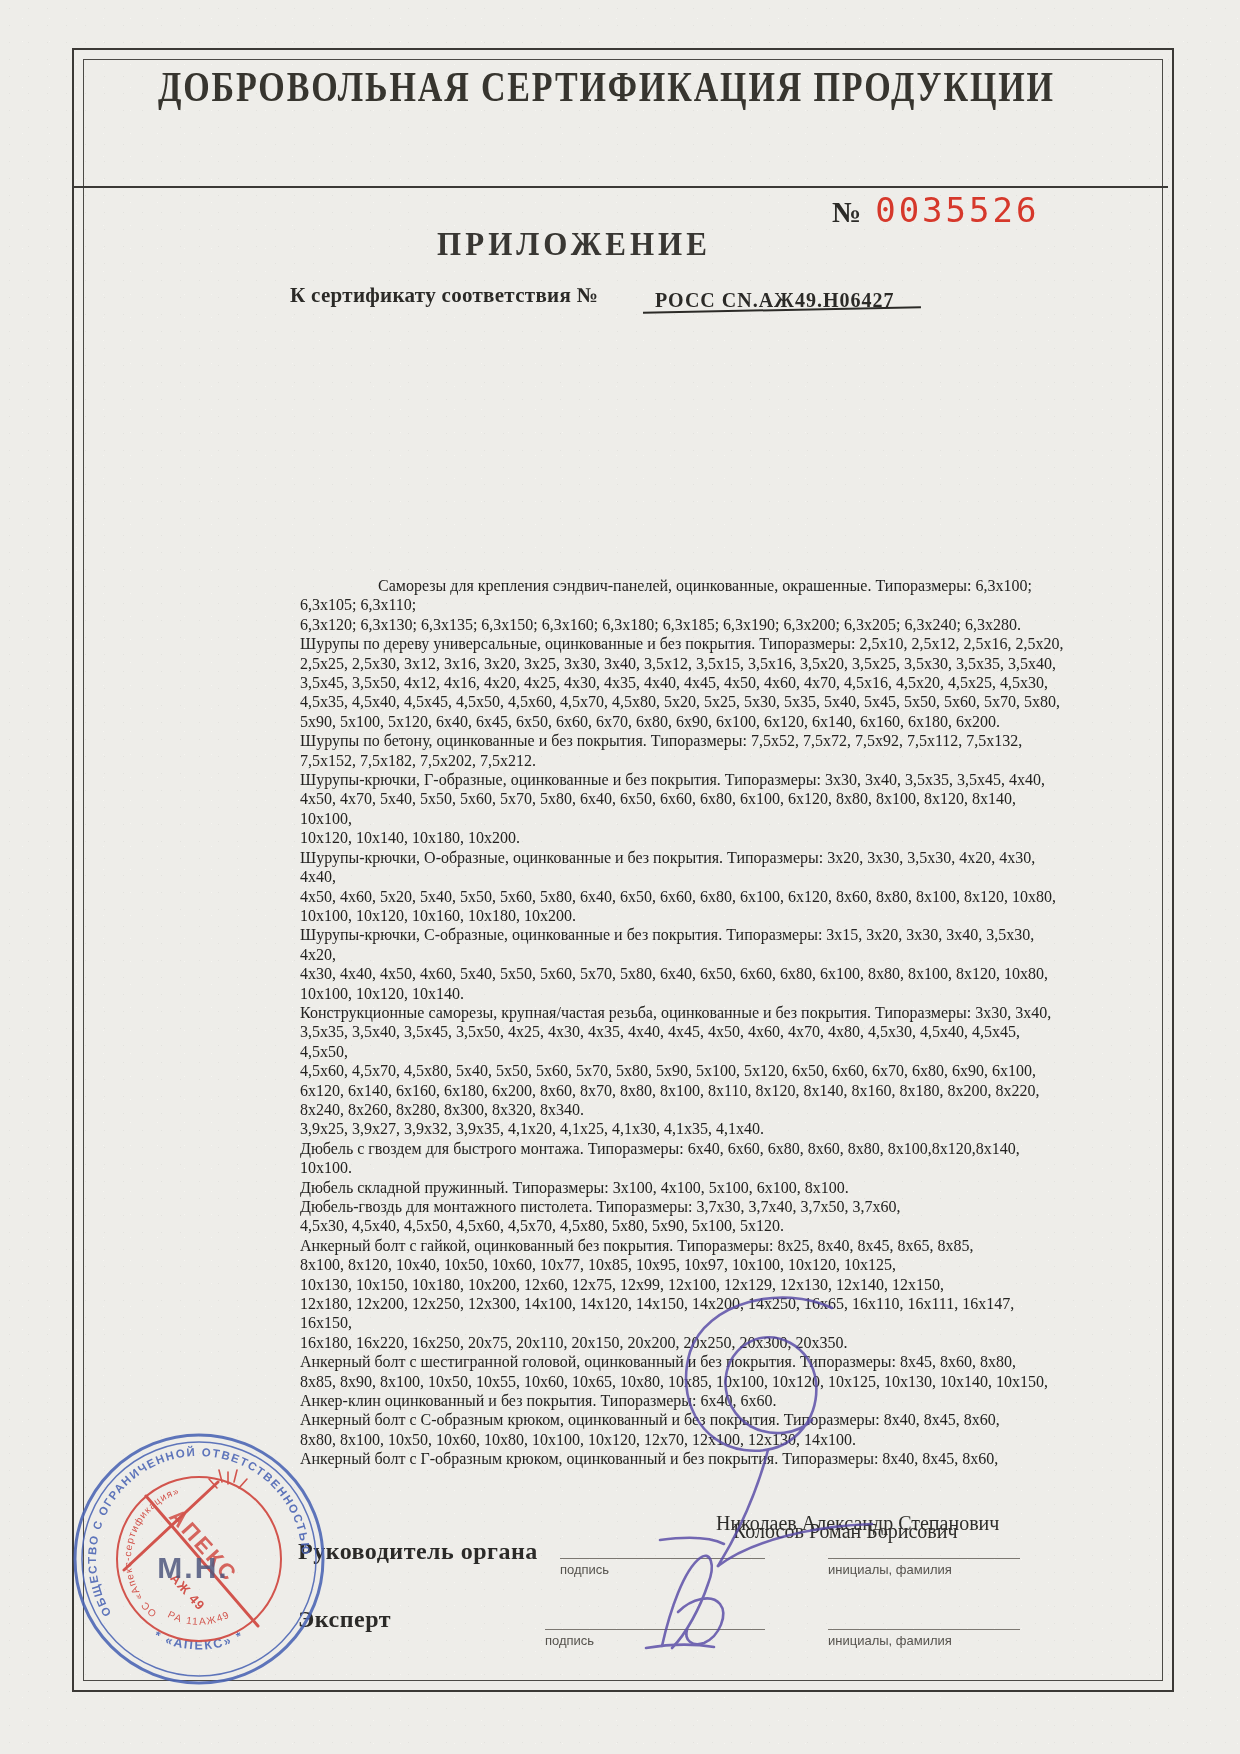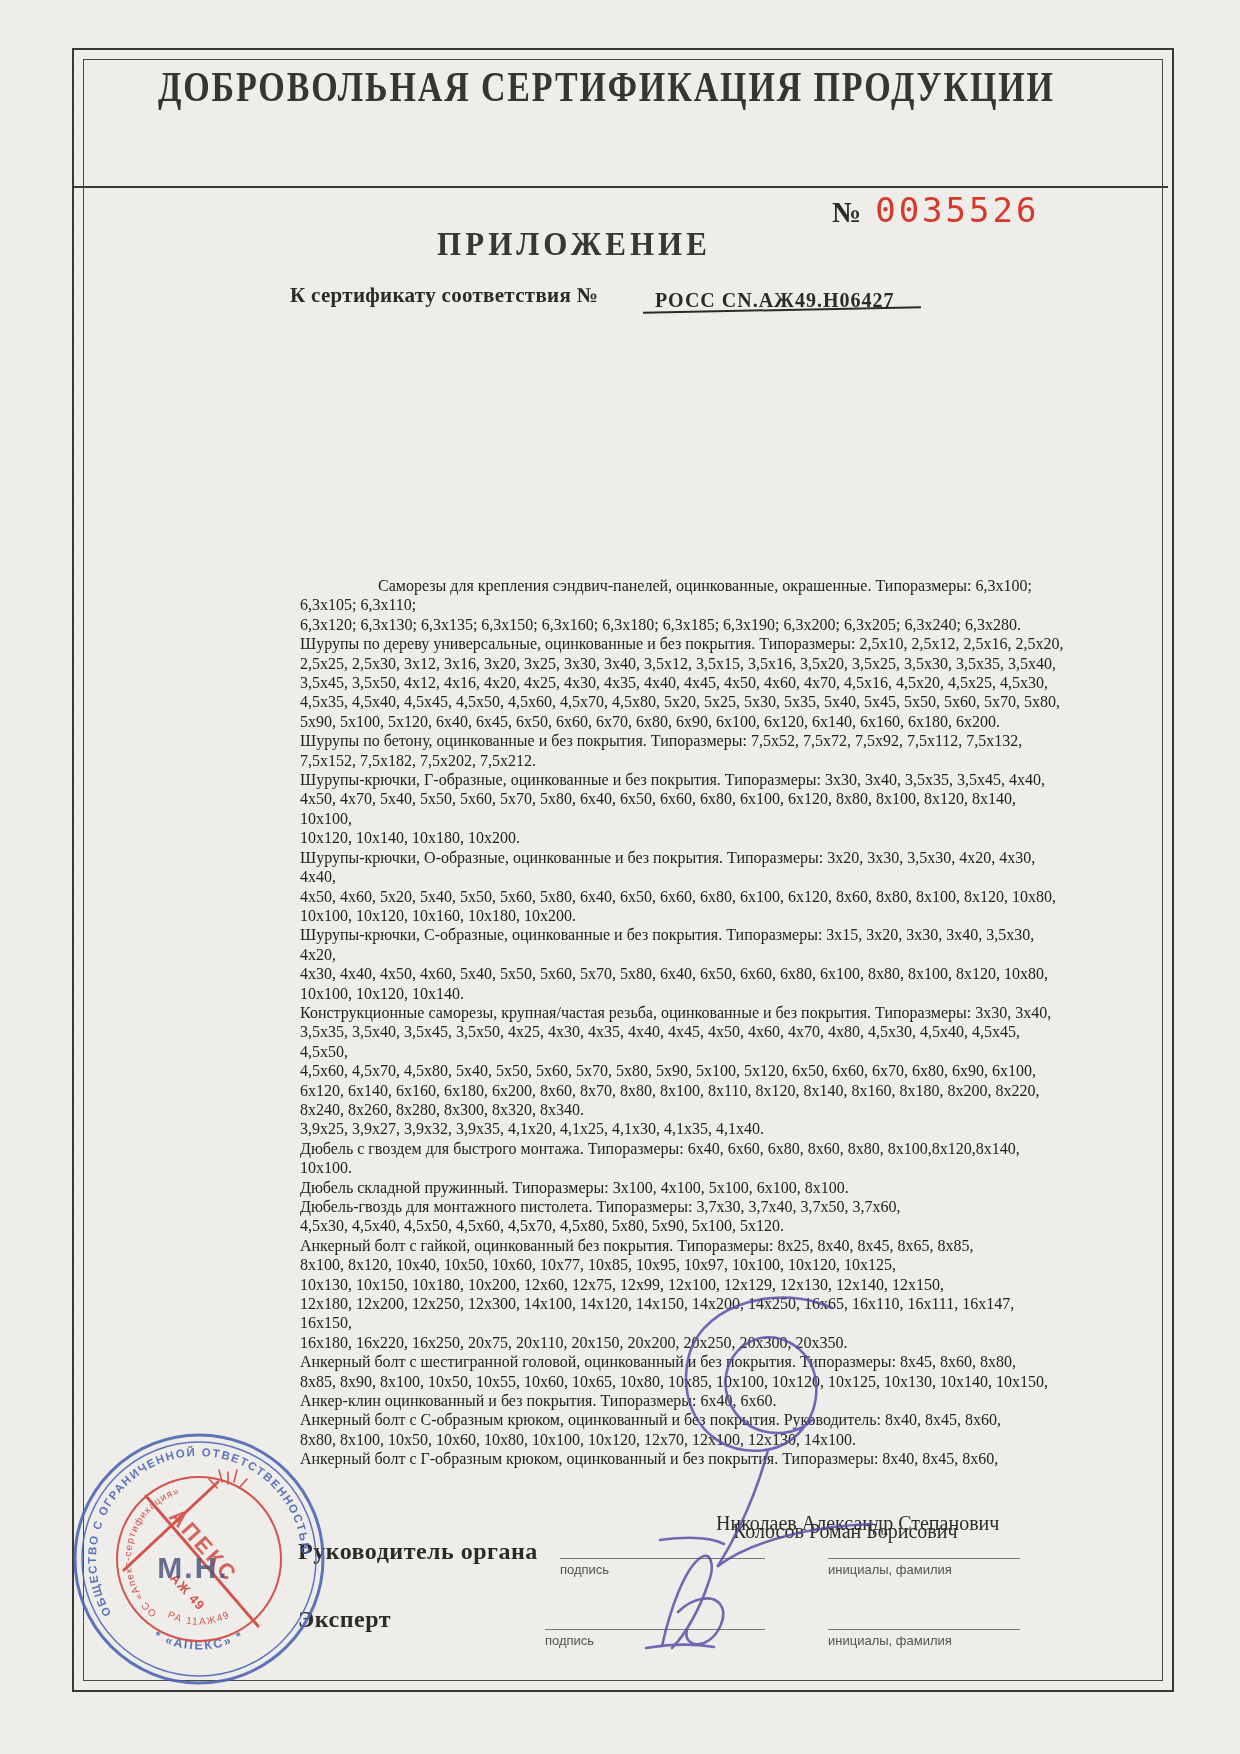--- a/index.html
+++ b/index.html
@@ -121,21 +121,21 @@
       <div class="body-line">4,5х30, 4,5х40, 4,5х50, 4,5х60, 4,5х70, 4,5х80, 5х80, 5х90, 5х100, 5х120.</div>
       <div class="body-line">Анкерный болт с гайкой, оцинкованный без покрытия. Типоразмеры: 8х25, 8х40, 8х45, 8х65, 8х85,</div>
       <div class="body-line">8х100, 8х120, 10х40, 10х50, 10х60, 10х77, 10х85, 10х95, 10х97, 10х100, 10х120, 10х125,</div>
       <div class="body-line">10х130, 10х150, 10х180, 10х200, 12х60, 12х75, 12х99, 12х100, 12х129, 12х130, 12х140, 12х150,</div>
       <div class="body-line">12х180, 12х200, 12х250, 12х300, 14х100, 14х120, 14х150, 14х200, 14х250, 16х65, 16х110, 16х111, 16х147,</div>
       <div class="body-line">16х150,</div>
       <div class="body-line">16х180, 16х220, 16х250, 20х75, 20х110, 20х150, 20х200, 20х250, 20х300, 20х350.</div>
       <div class="body-line">Анкерный болт с шестигранной головой, оцинкованный и без покрытия. Типоразмеры: 8х45, 8х60, 8х80,</div>
       <div class="body-line">8х85, 8х90, 8х100, 10х50, 10х55, 10х60, 10х65, 10х80, 10х85, 10х100, 10х120, 10х125, 10х130, 10х140, 10х150,</div>
       <div class="body-line">Анкер-клин оцинкованный и без покрытия. Типоразмеры: 6х40, 6х60.</div>
-      <div class="body-line">Анкерный болт с С-образным крюком, оцинкованный и без покрытия. Руководитель: 8х40, 8х45, 8х60,</div>
+      <div class="body-line">Анкерный болт с С-образным крюком, оцинкованный и без покрытия. Типоразмеры: 8х40, 8х45, 8х60,</div>
       <div class="body-line">8х80, 8х100, 10х50, 10х60, 10х80, 10х100, 10х120, 12х70, 12х100, 12х130, 14х100.</div>
       <div class="body-line">Анкерный болт с Г-образным крюком, оцинкованный и без покрытия. Типоразмеры: 8х40, 8х45, 8х60,</div>
     </div>
 
   <div class="fio fio-head">Колосов Роман Борисович</div>
   <div class="role-label role-head">Руководитель органа</div>
   <div class="sig-rule rule-sig1"></div>
   <div class="sig-rule rule-fam1"></div>
   <div class="rule-caption cap-sig1">подпись</div>
   <div class="rule-caption cap-fam1">инициалы, фамилия</div>

